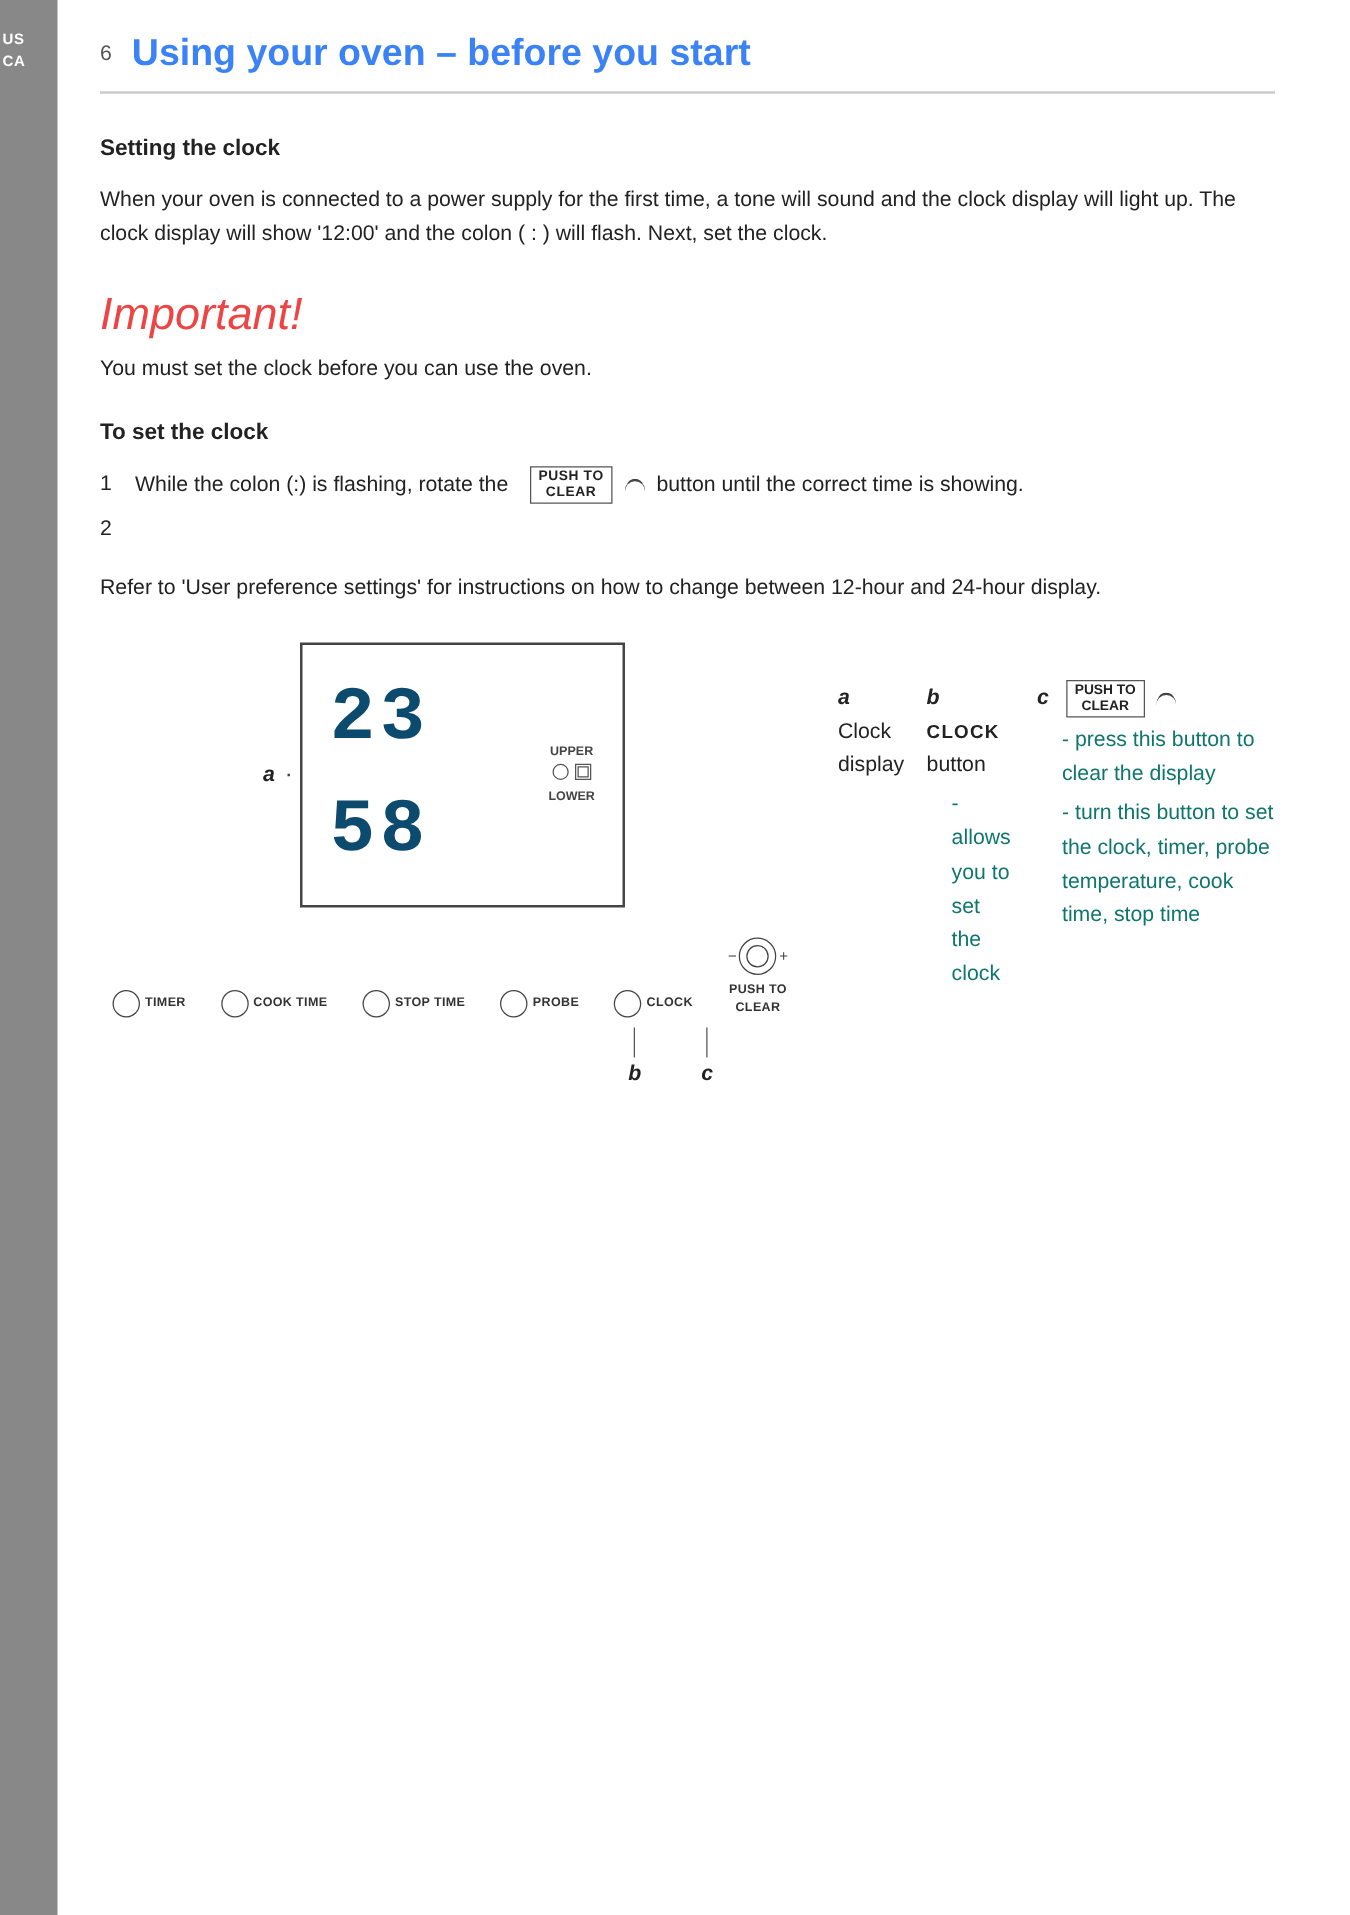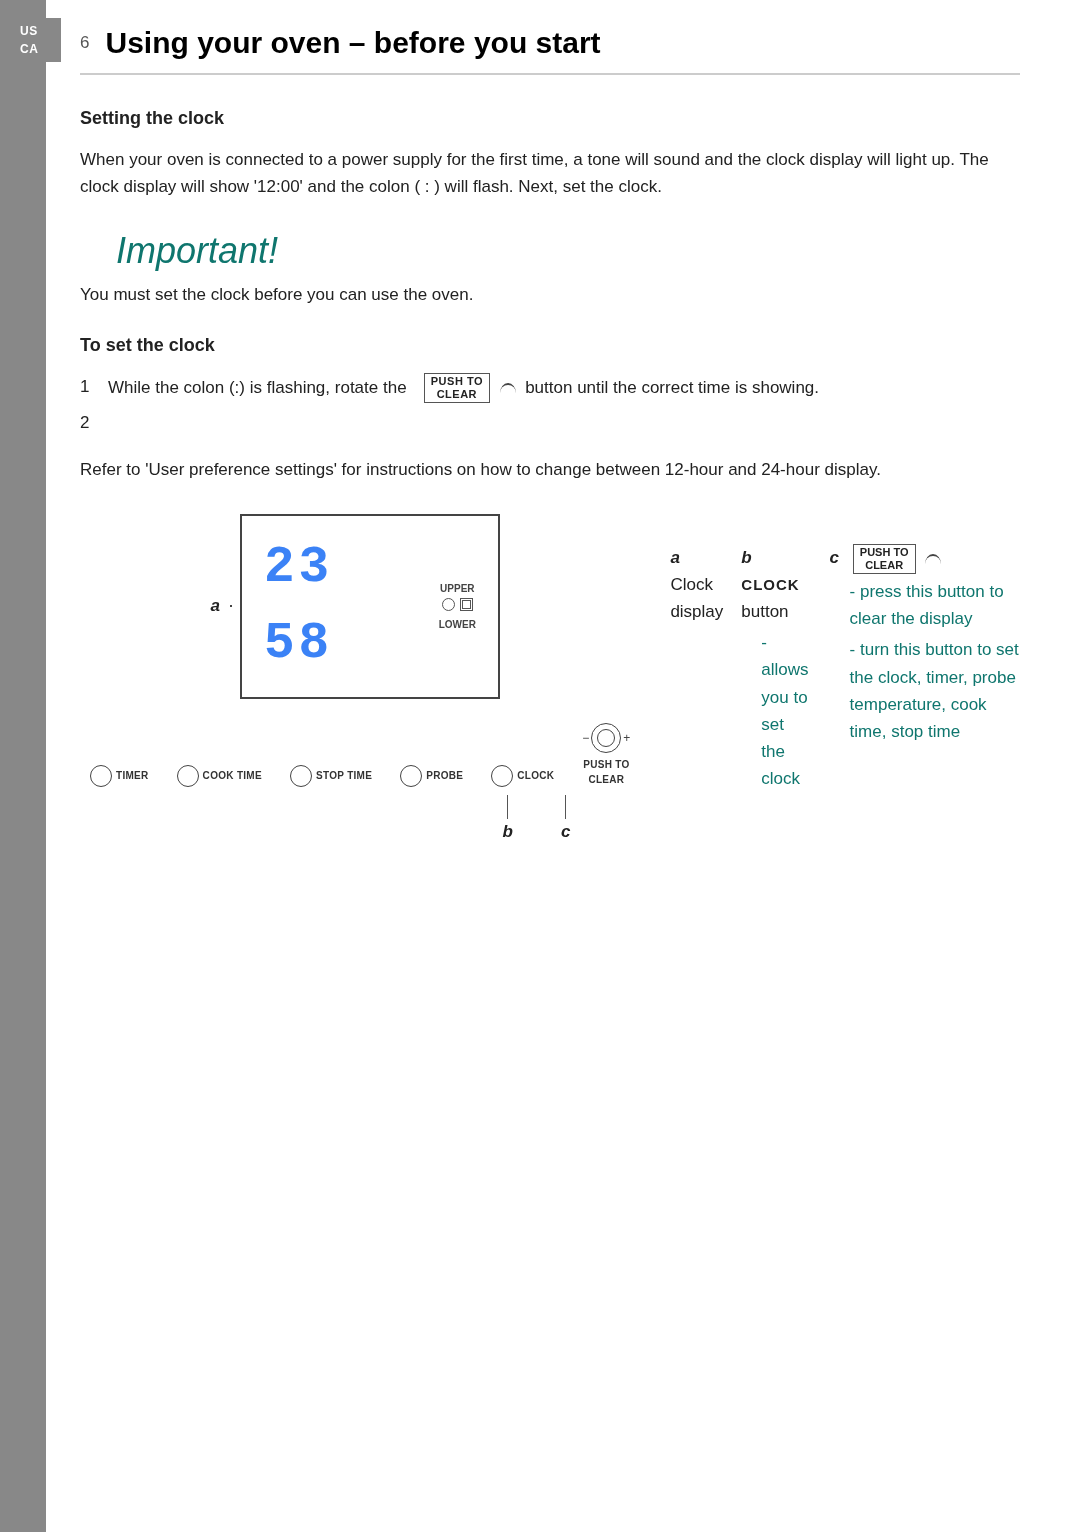--- a/index.html
+++ b/index.html
@@ -19,21 +19,21 @@
       position: absolute;
       left: 0;
       top: 0;
       width: 46px;
       height: 1532px;
       background: #888;
     }
     .sidebar-label {
       position: absolute;
       top: 18px;
-      left: 18px;
+      left: 0;
       width: 43px;
       display: flex;
       align-items: center;
       justify-content: center;
       background: #888;
       padding: 4px 2px;
     }
     .sidebar-label span {
       color: #fff;
       font-size: 12px;
@@ -55,21 +55,21 @@
       margin-bottom: 30px;
     }
     .page-number {
       font-size: 17px;
       color: #555;
       margin-right: 16px;
     }
     .page-title {
       font-size: 30px;
       font-weight: bold;
-      color: #000000;
+      color: #3b82f6;
     }
 
     
     .section-heading {
       font-size: 18px;
       font-weight: bold;
       margin-bottom: 14px;
     }
 
     
@@ -81,22 +81,21 @@
 
     
     .important-section {
       margin: 24px 0 24px 0;
     }
     .important-title {
       font-size: 36px;
       font-weight: normal;
       font-style: italic;
       margin-bottom: 4px;
-      color: #0f766e;
-      margin-left: 36px;
+      color: #ef4444;
     }
     .important-subtitle {
       font-size: 17px;
       color: #222;
       margin-bottom: 0;
     }
 
     
     .numbered-list {
       list-style: none;
@@ -154,24 +153,24 @@
       padding: 14px 22px 14px 22px;
       display: flex;
       align-items: center;
       gap: 18px;
       position: relative;
       background: #fff;
       width: 260px;
     }
     .clock-digits {
       font-family: 'Courier New', monospace;
-      font-size: 51px;
+      font-size: 60px;
       font-weight: bold;
       letter-spacing: 4px;
-      color: #3b82f6;
+      color: #0c4a6e;
     }
     .clock-indicators {
       display: flex;
       flex-direction: column;
       align-items: center;
       font-size: 10px;
       color: #444;
       gap: 6px;
     }
     .indicator-upper {

